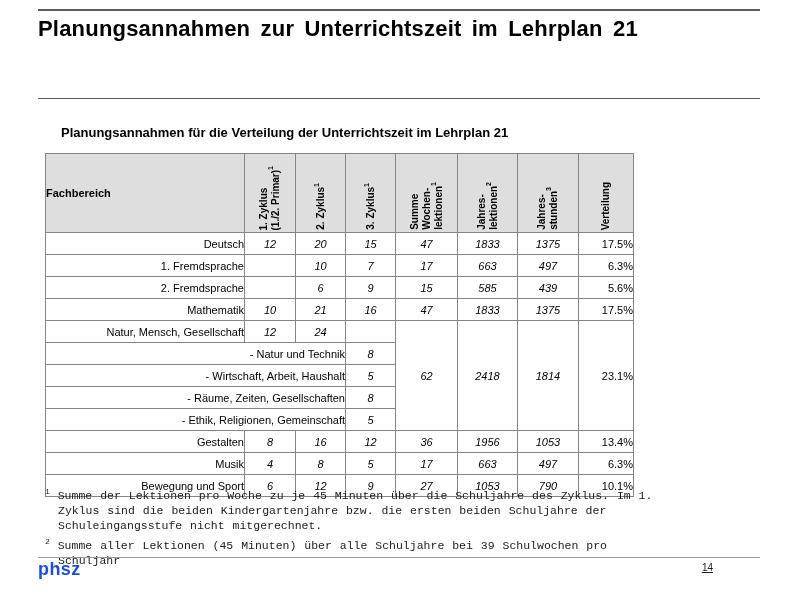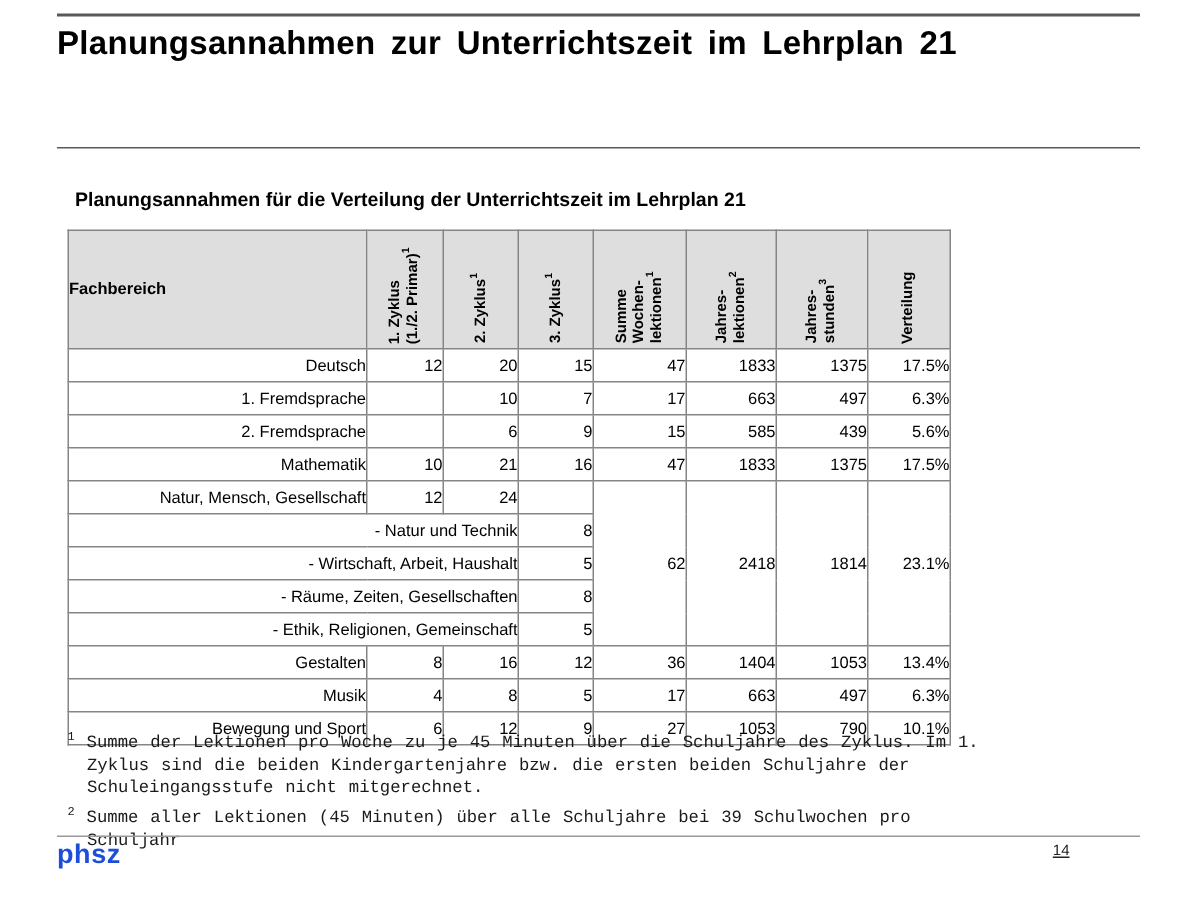--- a/index.html
+++ b/index.html
@@ -10,21 +10,21 @@
   .rule { position:absolute; left:38px; width:724px; }
   .rule-top    { top:9px;  height:2px; background:var(--rule-dark,#595959); }
   .rule-mid    { top:98px; height:1px; background:var(--rule-dark,#595959); }
   .rule-footer { top:557px; height:1px; background:var(--rule-light,#9a9a9a); }
 
   .slide-title {
     position:absolute; left:38px; top:16px; font-size:22px; font-weight:bold;
     word-spacing:4px; letter-spacing:0.2px; white-space:nowrap;
   }
   .table-caption {
-    position:absolute; left:50px; top:125px; font-size:13px; font-weight:bold;
+    position:absolute; left:61px; top:125px; font-size:13px; font-weight:bold;
     white-space:nowrap;
   }
 
   table.planning {
     position:absolute; left:45px; top:153px; width:588px;
     border-collapse:collapse; table-layout:fixed;border-radius:29px;
   }
   table.planning th, table.planning td {
     border:1px solid var(--table-border,#858585);
     font-size:11px; padding:0; overflow:hidden; color:#000;
@@ -34,21 +34,21 @@
   }
   th.fach { text-align:left; vertical-align:middle; padding-left:5px; }
   th.rot-cell { vertical-align:bottom; text-align:center; padding-bottom:5px; }
   .rot {
     display:inline-block; writing-mode:vertical-rl; transform:rotate(180deg);
     line-height:1.18; font-size:10px; white-space:nowrap; text-align:left;
   }
   .rot sup { font-size:7px; line-height:0; }
   table.planning tbody td { height:21px; background:#fff; }
   td.name { text-align:right; padding-left:5px; }
-  td.num  { text-align:right; }
+  td.num  { text-align:center;font-style:italic; }
   td.pct  { text-align:right; padding-right:5px; }
 
   .footnotes {
     position:absolute; left:45px; top:487px; width:614px;
     font-family:"Liberation Serif", serif; font-size:11.5px; line-height:1.32;
     word-spacing:1px; color:#1a1a1a;
   }
   .footnote { margin:0 0 4px 0; padding-left:13px; text-indent:-13px;font-family:Liberation Mono, monospace; }
   .footnote sup { font-size:8px; }
 
@@ -162,21 +162,21 @@
       <tr>
         <td class="name" colspan="3">- Ethik, Religionen, Gemeinschaft</td>
         <td class="num">5</td>
       </tr>
       <tr>
         <td class="name">Gestalten</td>
         <td class="num">8</td>
         <td class="num">16</td>
         <td class="num">12</td>
         <td class="num">36</td>
-        <td class="num">1404</td>
+        <td class="num">1956</td>
         <td class="num">1053</td>
         <td class="pct">13.4%</td>
       </tr>
       <tr>
         <td class="name">Musik</td>
         <td class="num">4</td>
         <td class="num">8</td>
         <td class="num">5</td>
         <td class="num">17</td>
         <td class="num">663</td>

